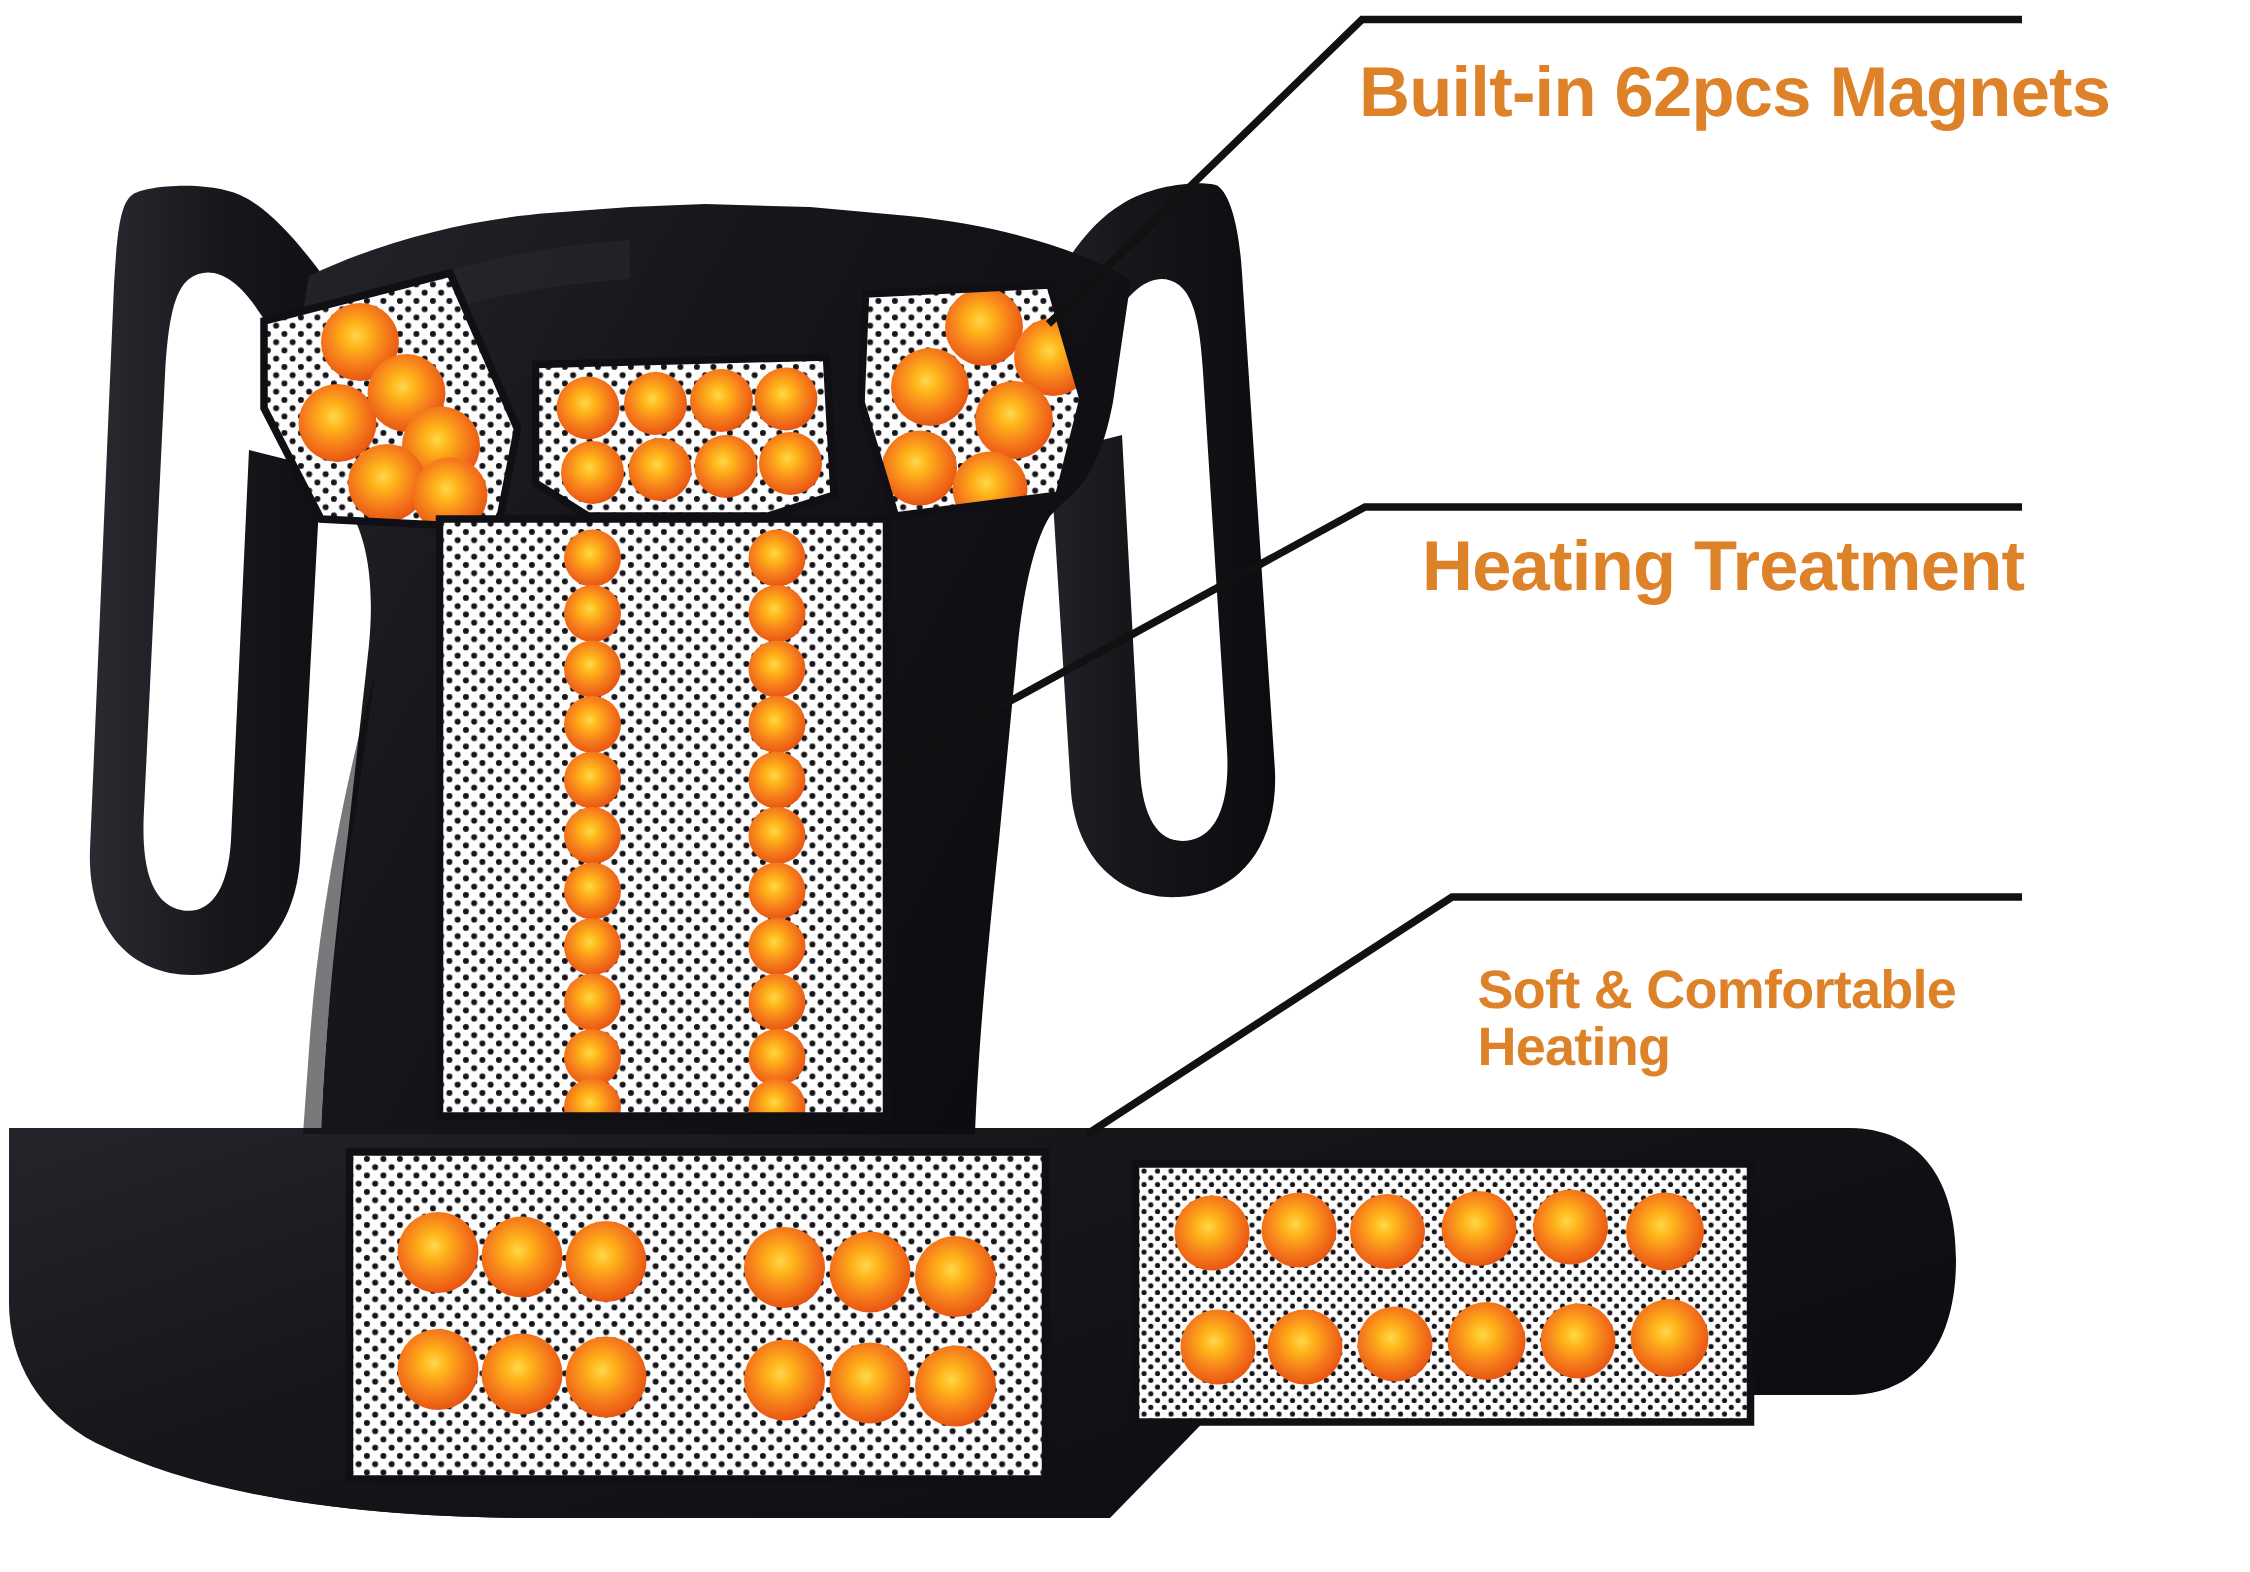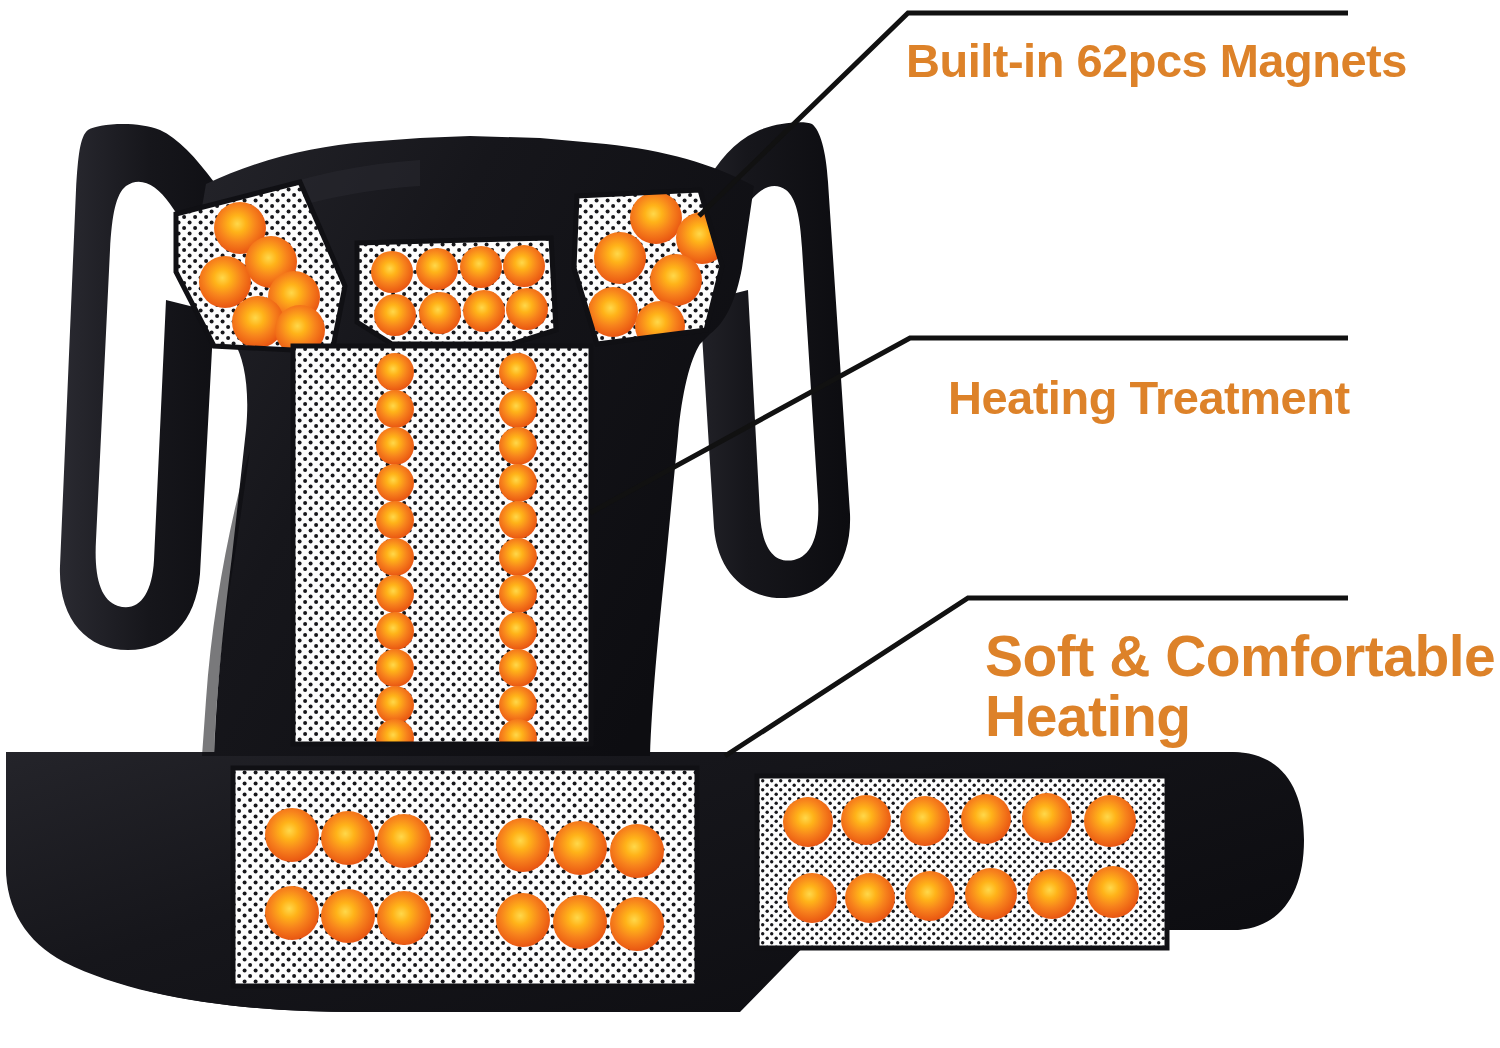--- a/index.html
+++ b/index.html
@@ -14,22 +14,22 @@
   .label{
     position:absolute;
     color:#DD8229;
     font-weight:bold;
     font-family:"Liberation Sans",sans-serif;
     letter-spacing:-0.5px;
     white-space:pre;
     line-height:1.06;
   }
   #label-magnets{left:906px;top:36px;font-size:47px;}
-  #label-heating{left:948px;top:352px;font-size:47px;margin-top:21px;}
-  #label-material{left:985px;top:626px;font-size:57px;}
+  #label-heating{left:948px;top:352px;font-size:47px;}
+  #label-material{left:985px;top:641px;font-size:36px;}
   svg{display:block;}
 </style>
 </head>
 <body>
 
 <div id="stage">
 
   <svg id="art" width="1500" height="1048" viewBox="0 0 1500 1048">
     <defs>
 

